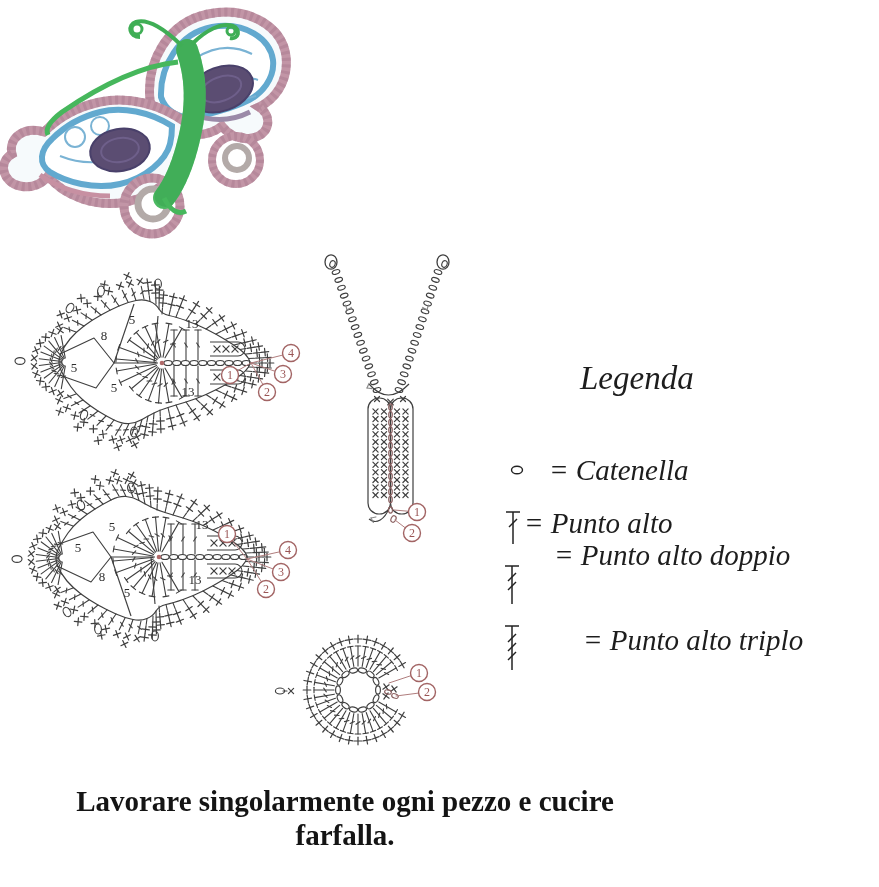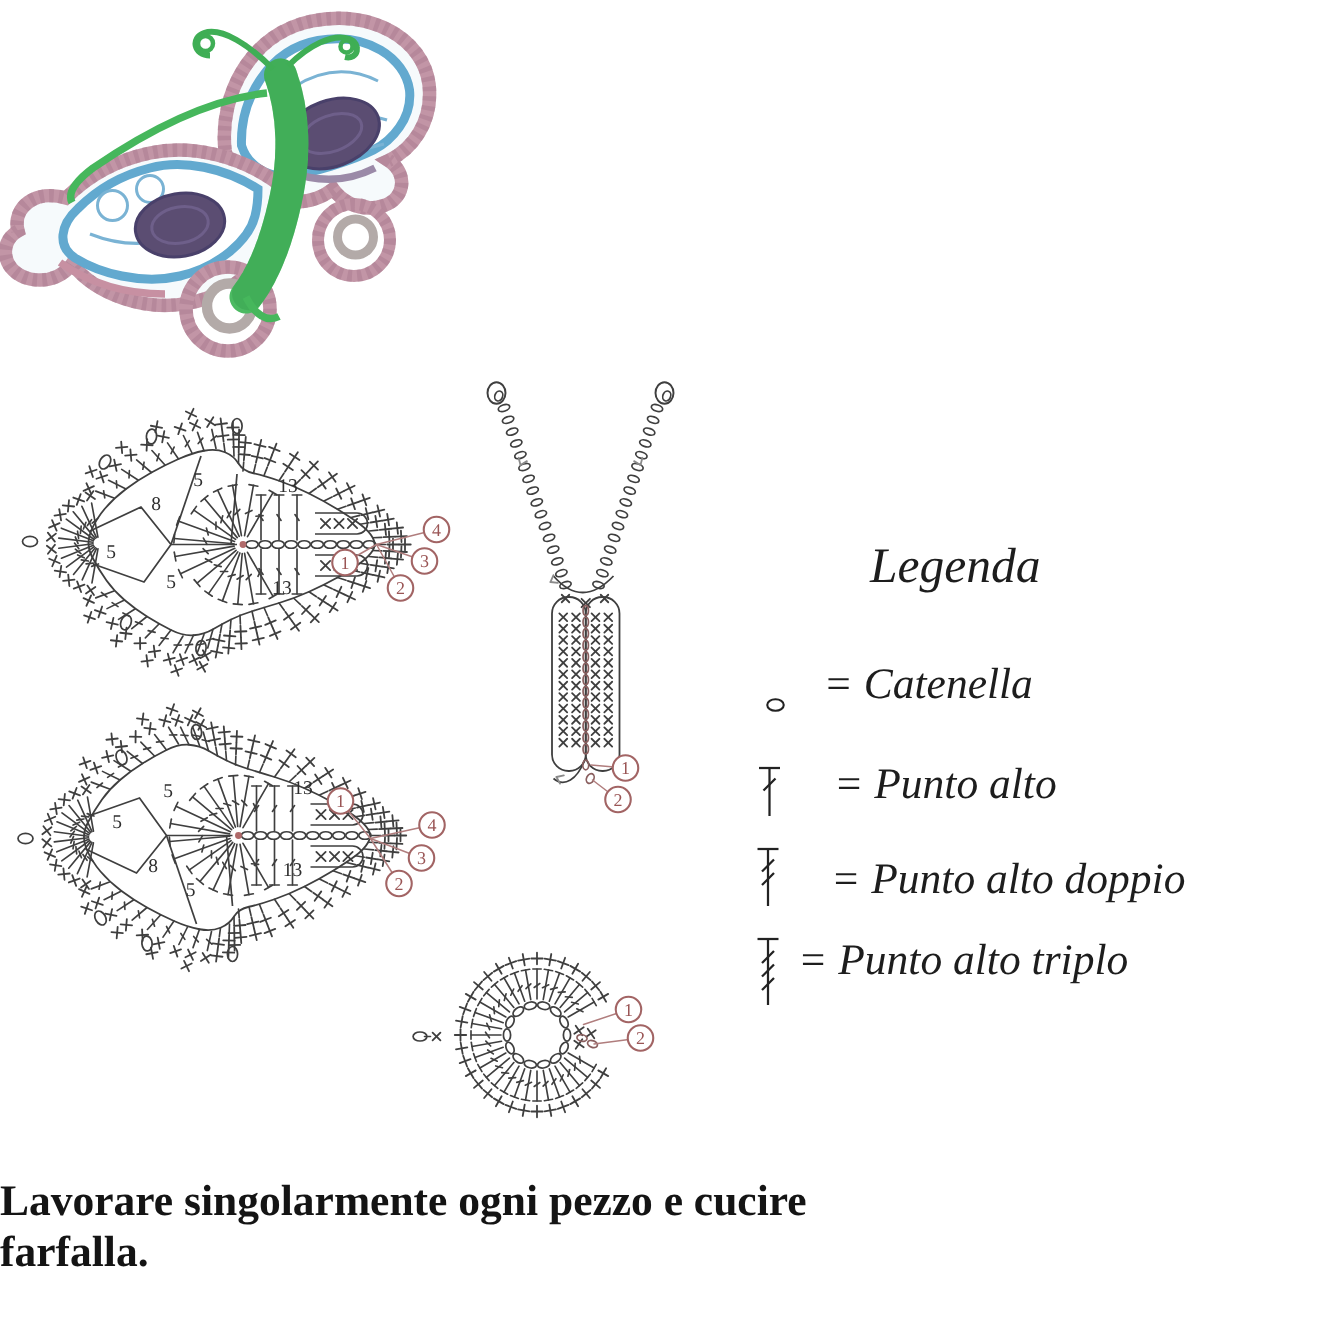--- a/index.html
+++ b/index.html
@@ -2,21 +2,21 @@
 <html><head>
 <meta charset="utf-8">
 <style>
   html,body{margin:0;padding:0;background:#ffffff;}
   .page{position:relative;width:879px;height:887px;background:#ffffff;overflow:hidden;
         font-family:"Liberation Serif",serif;}
   .abs{position:absolute;}
   svg{display:block;overflow:visible;}
   .legend-title{position:absolute;left:580px;top:360px;font-style:italic;font-size:33px;color:#1d1d1d;}
   .legend-label{position:absolute;font-style:italic;font-size:29px;color:#1d1d1d;white-space:nowrap;}
-  .footer{position:absolute;left:0;top:784px;width:690px;text-align:left;
+  .footer{position:absolute;left:0;top:784px;width:690px;text-align:center;
           font-weight:bold;font-size:29px;line-height:34px;color:#141414;}
 </style>
 </head>
 <body>
 
 <div class="page">
 
   <svg class="abs" style="left:0;top:0" width="300" height="258" viewBox="0 0 300 258">
     <g>
       <path d="M150,100 C146,62 168,22 208,14 C248,6 282,26 286,56 C289,82 274,100 259,107 C273,116 270,135 252,138 C238,141 227,133 222,126 C207,138 184,137 172,126 C159,114 152,112 150,100 Z" fill="#f6fafc" stroke="#c295a6" stroke-width="9"></path>
@@ -2312,44 +2312,44 @@
         <text x="157" y="91" text-anchor="middle" font-size="12" font-family="&quot;Liberation Serif&quot;,serif" fill="#9a5555" font-style="normal">2</text>
       </g>
     </svg>
 
   <div>
     <div class="legend-title">Legenda</div>
 
     <svg class="abs" style="left:506px;top:462px" width="22" height="16" viewBox="0 0 22 16">
       <ellipse cx="11" cy="8" rx="5.5" ry="3.8" fill="none" stroke="#222" stroke-width="1.4"></ellipse>
     </svg>
-    <div class="legend-label" style="left:549px;top:440px">= Catenella</div>
+    <div class="legend-label" style="left:549px;top:454px">= Catenella</div>
 
     <svg class="abs" style="left:504px;top:506px" width="18" height="40" viewBox="0 0 18 40" stroke="#222" stroke-width="1.5">
       <line x1="9" y1="6" x2="9" y2="38"></line>
         <line x1="2" y1="6" x2="16" y2="6"></line>
       <line x1="5" y1="21" x2="13" y2="13"></line>
     </svg>
-    <div class="legend-label" style="left:556px;top:507px">= Punto alto</div>
+    <div class="legend-label" style="left:524px;top:507px">= Punto alto</div>
 
     <svg class="abs" style="left:502px;top:560px" width="20" height="46" viewBox="0 0 20 46" stroke="#222" stroke-width="1.5">
       <line x1="10" y1="6" x2="10" y2="44"></line>
         <line x1="3" y1="6" x2="17" y2="6"></line>
       <line x1="6" y1="21" x2="14" y2="13"></line>
         <line x1="6" y1="30" x2="14" y2="22"></line>
     </svg>
-    <div class="legend-label" style="left:554px;top:570px">= Punto alto doppio</div>
+    <div class="legend-label" style="left:554px;top:539px">= Punto alto doppio</div>
 
     <svg class="abs" style="left:502px;top:620px" width="20" height="52" viewBox="0 0 20 52" stroke="#222" stroke-width="1.5">
       <line x1="10" y1="6" x2="10" y2="50"></line>
         <line x1="3" y1="6" x2="17" y2="6"></line>
       <line x1="6" y1="22" x2="14" y2="14"></line>
         <line x1="6" y1="31" x2="14" y2="23"></line>
         <line x1="6" y1="40" x2="14" y2="32"></line>
     </svg>
-    <div class="legend-label" style="left:532px;top:624px">= Punto alto triplo</div>
+    <div class="legend-label" style="left:583px;top:624px">= Punto alto triplo</div>
   </div>
 
   <div class="footer">
     <div>Lavorare singolarmente ogni pezzo e cucire</div>
     <div>farfalla.</div>
   </div>
 </div>
 
 </body></html>

